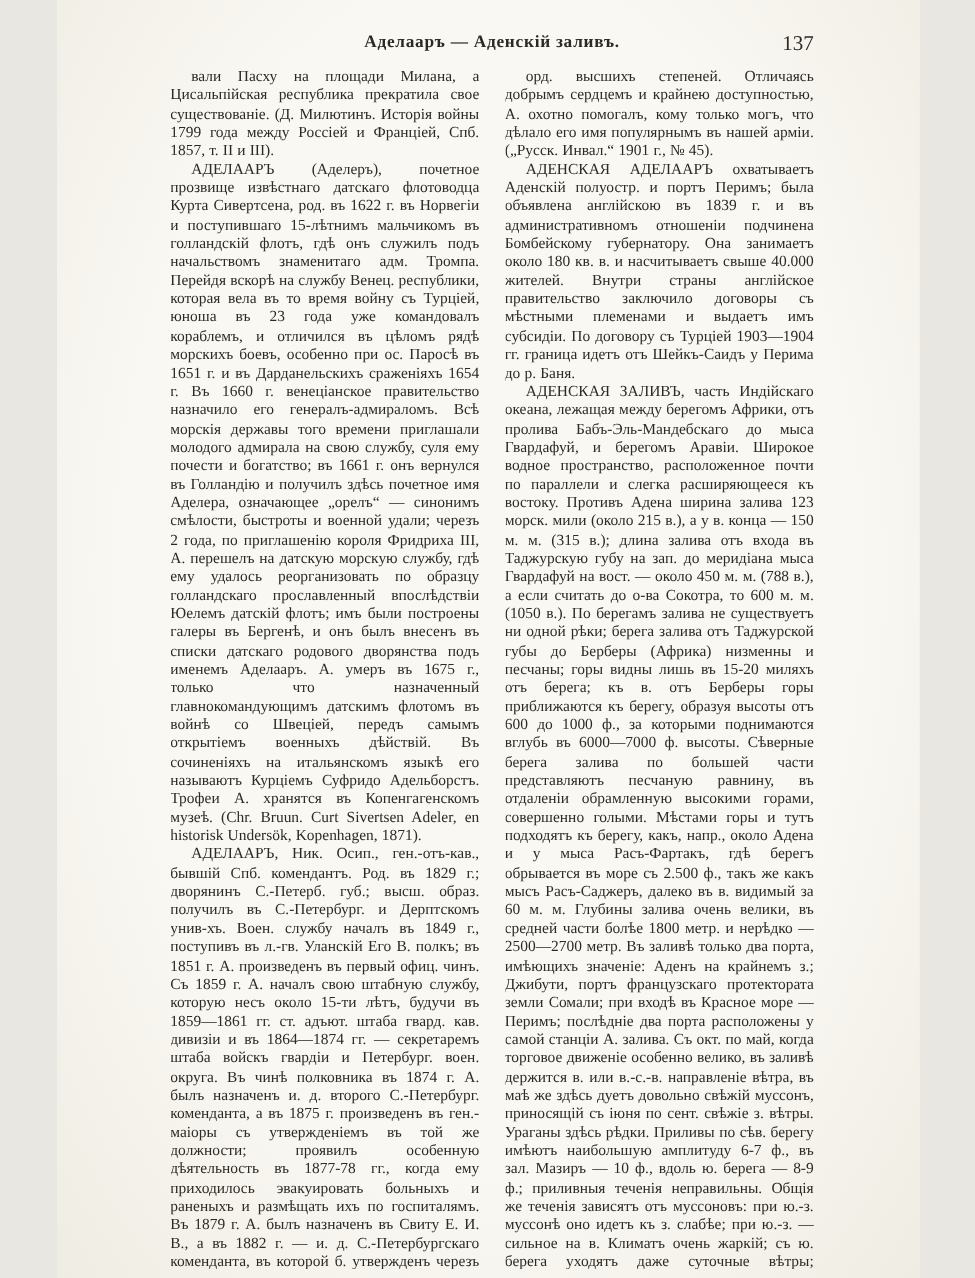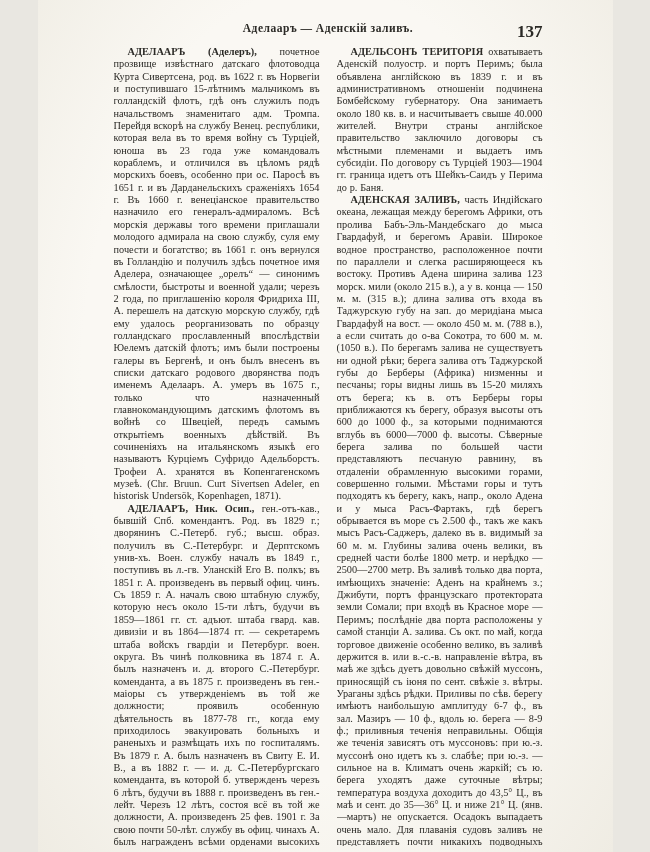--- a/index.html
+++ b/index.html
@@ -30,22 +30,21 @@
     left: 0; right: 0;
     text-align: center;
     font-weight: bold;
     font-size: 11.5px;
     letter-spacing: 0.5px;
   }
   .running-head .pageno {
     position: absolute;
     right: 0;
     top: 0;
-    font-size: 17px;
-    font-weight: bold;
+    font-size: 14px;
   }
   .columns {
     position: absolute;
     top: 46px;
     left: 76px;
     right: 70px;
     bottom: 6px;
     display: flex;
     gap: 17px;
     overflow: hidden;
@@ -57,49 +56,51 @@
   }
   .col p {
     margin: 0;
     font-size: 10.3px;
     line-height: 12.35px;
     text-align: justify;
     text-indent: 14px;
     word-spacing: 0.2px;
   }
   .headword {
-    font-weight: bold;
+    font-weight: normal;
   }
 </style>
 </head>
 <body>
 
 <div class="page">
 
   <div class="running-head">
     <div class="title">Аделааръ — Аденскій заливъ.</div>
     <div class="pageno">137</div>
   </div>
 
   <div class="columns">
 
     <div class="col">
+      <p><span>вали Пасху на площади Милана, а Цисальпійская республика прекратила свое существованіе. (Д. Милютинъ. Исторія войны 1799 года между Россіей и Франціей, Спб. 1857, т. II и III).</span></p>
       <p>
         <span class="headword">АДЕЛААРЪ (Аделеръ),</span>
         <span>почетное прозвище извѣстнаго датскаго флотоводца Курта Сивертсена, род. въ 1622 г. въ Норвегіи и поступившаго 15-лѣтнимъ мальчикомъ въ голландскій флотъ, гдѣ онъ служилъ подъ начальствомъ знаменитаго адм. Тромпа. Перейдя вскорѣ на службу Венец. республики, которая вела въ то время войну съ Турціей, юноша въ 23 года уже командовалъ кораблемъ, и отличился въ цѣломъ рядѣ морскихъ боевъ, особенно при ос. Паросѣ въ 1651 г. и въ Дарданельскихъ сраженіяхъ 1654 г. Въ 1660 г. венеціанское правительство назначило его генералъ-адмираломъ. Всѣ морскія державы того времени приглашали молодого адмирала на свою службу, суля ему почести и богатство; въ 1661 г. онъ вернулся въ Голландію и получилъ здѣсь почетное имя Аделера, означающее „орелъ“ — синонимъ смѣлости, быстроты и военной удали; черезъ 2 года, по приглашенію короля Фридриха III, А. перешелъ на датскую морскую службу, гдѣ ему удалось реорганизовать по образцу голландскаго прославленный впослѣдствіи Юелемъ датскій флотъ; имъ были построены галеры въ Бергенѣ, и онъ былъ внесенъ въ списки датскаго родового дворянства подъ именемъ Аделааръ. А. умеръ въ 1675 г., только что назначенный главнокомандующимъ датскимъ флотомъ въ войнѣ со Швеціей, передъ самымъ открытіемъ военныхъ дѣйствій. Въ сочиненіяхъ на итальянскомъ языкѣ его называютъ Курціемъ Суфридо Адельборстъ. Трофеи А. хранятся въ Копенгагенскомъ музеѣ. (Chr. Bruun. Curt Sivertsen Adeler, en historisk Undersök, Kopenhagen, 1871).</span>
       </p>
       <p>
         <span class="headword">АДЕЛААРЪ, Ник. Осип.,</span>
         <span>ген.-отъ-кав., бывшій Спб. комендантъ. Род. въ 1829 г.; дворянинъ С.-Петерб. губ.; высш. образ. получилъ въ С.-Петербург. и Дерптскомъ унив-хъ. Воен. службу началъ въ 1849 г., поступивъ въ л.-гв. Уланскій Его В. полкъ; въ 1851 г. А. произведенъ въ первый офиц. чинъ. Съ 1859 г. А. началъ свою штабную службу, которую несъ около 15-ти лѣтъ, будучи въ 1859—1861 гг. ст. адъют. штаба гвард. кав. дивизіи и въ 1864—1874 гг. — секретаремъ штаба войскъ гвардіи и Петербург. воен. округа. Въ чинѣ полковника въ 1874 г. А. былъ назначенъ и. д. второго С.-Петербург. коменданта, а въ 1875 г. произведенъ въ ген.-маіоры съ утвержденіемъ въ той же должности; проявилъ особенную дѣятельность въ 1877-78 гг., когда ему приходилось эвакуировать больныхъ и раненыхъ и размѣщать ихъ по госпиталямъ. Въ 1879 г. А. былъ назначенъ въ Свиту Е. И. В., а въ 1882 г. — и. д. С.-Петербургскаго коменданта, въ которой б. утвержденъ черезъ 6 лѣтъ, будучи въ 1888 г. произведенъ въ ген.-лейт. Черезъ 12 лѣтъ, состоя всё въ той же должности, А. произведенъ 25 фев. 1901 г. За свою почти 50-лѣт. службу въ офиц. чинахъ А. былъ награжденъ всѣми орденами высокихъ степеней до орд. св. Александра Невскаго включительно. Кромѣ того, онъ б. кавалеромъ 25 иностр.</span>
       </p>
     </div>
 
     <div class="col">
+      <p><span>орд. высшихъ степеней. Отличаясь добрымъ сердцемъ и крайнею доступностью, А. охотно помогалъ, кому только могъ, что дѣлало его имя популярнымъ въ нашей арміи. („Русск. Инвал.“ 1901 г., № 45).</span></p>
       <p>
-        <span class="headword">АДЕЛЬСОНЪ ТЕРИТОРІЯ</span>
+        <span class="headword">АДЕНСКАЯ АДЕЛААРЪ</span>
         <span>охватываетъ Аденскій полуостр. и портъ Перимъ; была объявлена англійскою въ 1839 г. и въ административномъ отношеніи подчинена Бомбейскому губернатору. Она занимаетъ около 180 кв. в. и насчитываетъ свыше 40.000 жителей. Внутри страны англійское правительство заключило договоры съ мѣстными племенами и выдаетъ имъ субсидіи. По договору съ Турціей 1903—1904 гг. граница идетъ отъ Шейкъ-Саидъ у Перима до р. Баня.</span>
       </p>
       <p>
         <span class="headword">АДЕНСКАЯ ЗАЛИВЪ,</span>
         <span>часть Индійскаго океана, лежащая между берегомъ Африки, отъ пролива Бабъ-Эль-Мандебскаго до мыса Гвардафуй, и берегомъ Аравіи. Широкое водное пространство, расположенное почти по параллели и слегка расширяющееся къ востоку. Противъ Адена ширина залива 123 морск. мили (около 215 в.), а у в. конца — 150 м. м. (315 в.); длина залива отъ входа въ Таджурскую губу на зап. до меридіана мыса Гвардафуй на вост. — около 450 м. м. (788 в.), а если считать до о-ва Сокотра, то 600 м. м. (1050 в.). По берегамъ залива не существуетъ ни одной рѣки; берега залива отъ Таджурской губы до Берберы (Африка) низменны и песчаны; горы видны лишь въ 15-20 миляхъ отъ берега; къ в. отъ Берберы горы приближаются къ берегу, образуя высоты отъ 600 до 1000 ф., за которыми поднимаются вглубь въ 6000—7000 ф. высоты. Сѣверные берега залива по большей части представляютъ песчаную равнину, въ отдаленіи обрамленную высокими горами, совершенно голыми. Мѣстами горы и тутъ подходятъ къ берегу, какъ, напр., около Адена и у мыса Расъ-Фартакъ, гдѣ берегъ обрывается въ море съ 2.500 ф., такъ же какъ мысъ Расъ-Саджеръ, далеко въ в. видимый за 60 м. м. Глубины залива очень велики, въ средней части болѣе 1800 метр. и нерѣдко — 2500—2700 метр. Въ заливѣ только два порта, имѣющихъ значеніе: Аденъ на крайнемъ з.; Джибути, портъ французскаго протектората земли Сомали; при входѣ въ Красное море — Перимъ; послѣдніе два порта расположены у самой станціи А. залива. Съ окт. по май, когда торговое движеніе особенно велико, въ заливѣ держится в. или в.-с.-в. направленіе вѣтра, въ маѣ же здѣсь дуетъ довольно свѣжій муссонъ, приносящій съ іюня по сент. свѣжіе з. вѣтры. Ураганы здѣсь рѣдки. Приливы по сѣв. берегу имѣютъ наибольшую амплитуду 6-7 ф., въ зал. Мазиръ — 10 ф., вдоль ю. берега — 8-9 ф.; приливныя теченія неправильны. Общія же теченія зависятъ отъ муссоновъ: при ю.-з. муссонѣ оно идетъ къ з. слабѣе; при ю.-з. — сильное на в. Климатъ очень жаркій; съ ю. берега уходятъ даже суточные вѣтры; температура воздуха доходитъ до 43,5° Ц., въ маѣ и сент. до 35—36° Ц. и ниже 21° Ц. (янв.—мартъ) не опускается. Осадокъ выпадаетъ очень мало. Для плаванія судовъ заливъ не представляетъ почти никакихъ подводныхъ опасностей.</span>
       </p>
     </div>
 
   </div>
 </div>

